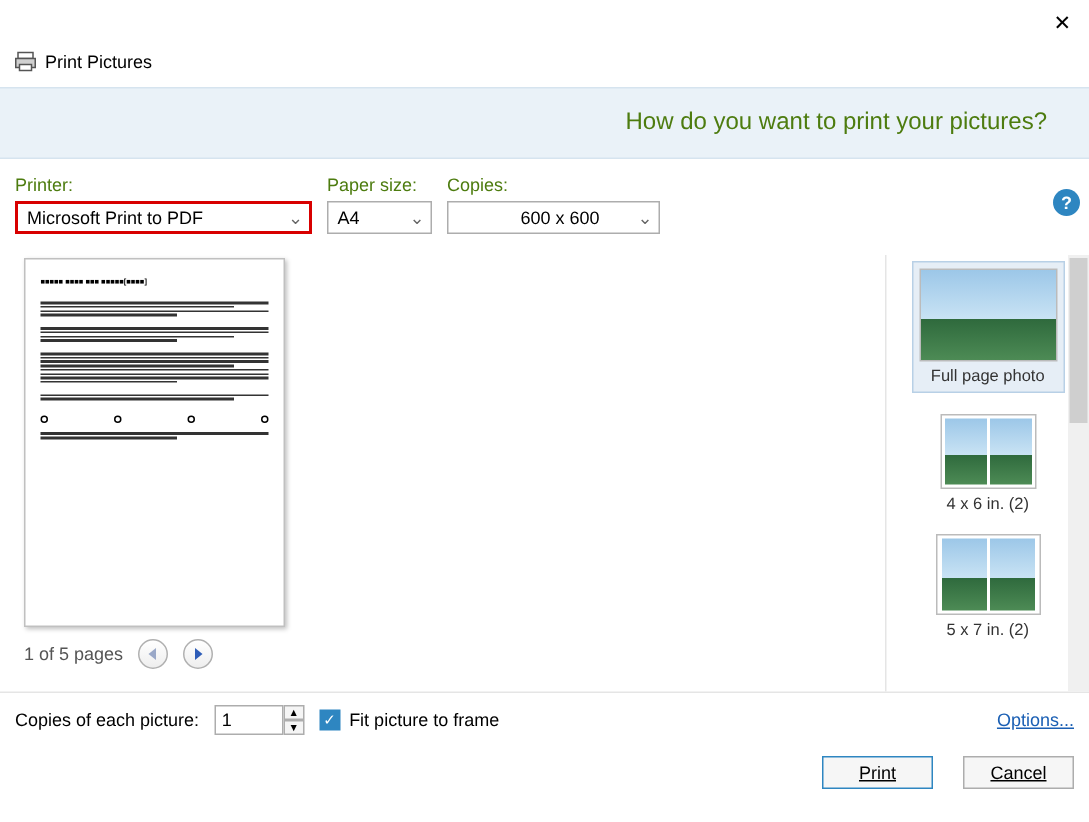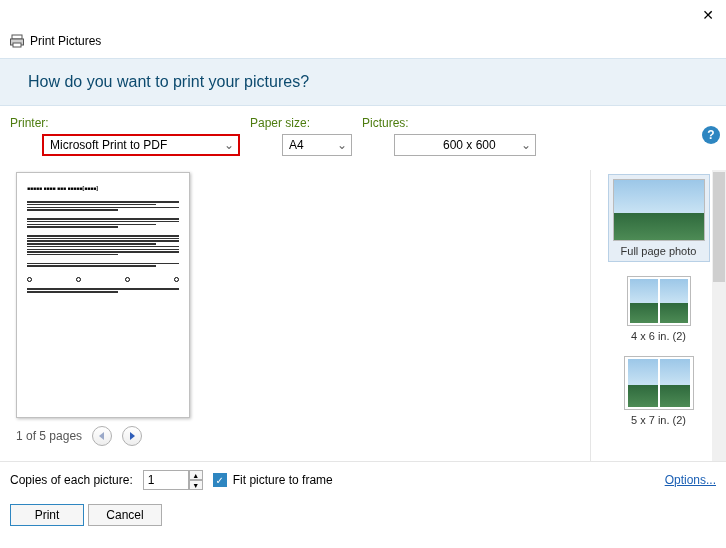--- a/index.html
+++ b/index.html
@@ -6,26 +6,26 @@
 body { width: 726px; height: 548px; background: #fff; font-size: 12px; color: #000; position: relative; overflow: hidden; }
 
 .titlebar { height: 30px; display: flex; align-items: center; justify-content: flex-end; padding-right: 12px; }
 .close-x { font-size: 14px; color: #000; cursor: default; }
 
 .header-row { display: flex; align-items: center; padding: 4px 10px 10px 10px; }
 .header-icon svg { display: block; }
 .header-title { margin-left: 6px; font-size: 12px; color: #000; }
 
 .prompt-band { background: #eaf2f8; border-top: 1px solid #d6e4ef; border-bottom: 1px solid #d6e4ef; padding: 14px 28px; }
-.prompt-text { color: #0c4a6e; font-size: 16px; }
+.prompt-text { color: #4d7c0f; font-size: 16px; text-align: right; }
 
 .controls-row { display: flex; align-items: flex-start; padding: 10px 10px 14px 10px; gap: 10px; position: relative; }
 .ctl-group { display: flex; flex-direction: column; gap: 4px; }
 .ctl-label { font-size: 12px; color: #4d7c0f; }
-.select-box { height: 22px; border: 1px solid #adadad; display: flex; align-items: center; justify-content: space-between; padding: 0 4px 0 6px; background: #fff; font-size: 12px; margin-left: 32px; }
+.select-box { height: 22px; border: 1px solid #adadad; display: flex; align-items: center; justify-content: space-between; padding: 0 4px 0 6px; background: #fff; font-size: 12px; }
 .select-box .chev { color: #666; }
 .printer-group .select-box { width: 198px; border: 2px solid #d80000; }
 .paper-group .select-box { width: 70px; }
 .quality-group .select-box { width: 142px; padding-left: 48px; }
 .help-icon { position: absolute; right: 6px; top: 20px; width: 18px; height: 18px; border-radius: 50%; background: #2e86c1; color: #fff; font-weight: bold; display: flex; align-items: center; justify-content: center; font-size: 12px; }
 
 .main-area { display: flex; height: 292px; border-bottom: 1px solid #e5e5e5; }
 .preview-pane { flex: 1; display: flex; flex-direction: column; align-items: flex-start; position: relative; border-right: 1px solid #e5e5e5; margin-left: 16px; }
 .page-sheet { width: 174px; height: 246px; background: #fff; border: 1px solid #c0c0c0; box-shadow: 1px 1px 3px rgba(0,0,0,0.25); margin-top: 2px; padding: 12px 10px; position: relative; overflow: hidden; }
 .fake-h { font-weight: bold; font-size: 5px; margin-bottom: 4px; color: #000; }
@@ -59,21 +59,21 @@
 .bottom-row { display: flex; align-items: center; padding: 8px 10px; position: relative; }
 .copies-label { font-size: 12px; }
 .spinner-wrap { display: flex; align-items: center; margin: 0 10px; }
 .spinner-input { width: 46px; height: 20px; border: 1px solid #adadad; padding: 0 4px; font-size: 12px; }
 .spinner-btns { display: flex; flex-direction: column; }
 .spin { width: 14px; height: 10px; border: 1px solid #adadad; font-size: 7px; display: flex; align-items: center; justify-content: center; background: #f5f5f5; line-height: 1; }
 .cb-wrap { display: flex; align-items: center; gap: 6px; }
 .cb { width: 14px; height: 14px; background: #2e86c1; display: flex; align-items: center; justify-content: center; color: #fff; font-size: 10px; }
 .options-link { position: absolute; right: 10px; color: #1a5fb4; font-size: 12px; text-decoration: underline; cursor: default; }
 
-.actions-row { display: flex; justify-content: flex-start; gap: 4px; padding: 6px 10px 10px; }
+.actions-row { display: flex; justify-content: flex-end; gap: 20px; padding: 6px 10px 10px; text-decoration: underline; }
 .btn { min-width: 74px; height: 22px; border: 1px solid #adadad; background: #f6f6f6; font-size: 12px; display: flex; align-items: center; justify-content: center; }
 .btn.primary { border-color: #2e86c1; }
 </style>
 </head>
 <body>
 
 <div class="titlebar">
   <span class="close-x">✕</span>
 </div>
 
@@ -101,21 +101,21 @@
     </div>
   </div>
   <div class="ctl-group paper-group">
     <span class="ctl-label">Paper size:</span>
     <div class="select-box">
       <span>A4</span>
       <span class="chev">⌄</span>
     </div>
   </div>
   <div class="ctl-group quality-group">
-    <span class="ctl-label">Pictures:</span>
+    <span class="ctl-label">Copies:</span>
     <div class="select-box">
       <span>600 x 600</span>
       <span class="chev">⌄</span>
     </div>
   </div>
   <div class="help-icon">?</div>
 </div>
 
 <div class="main-area">
   <div class="preview-pane">

